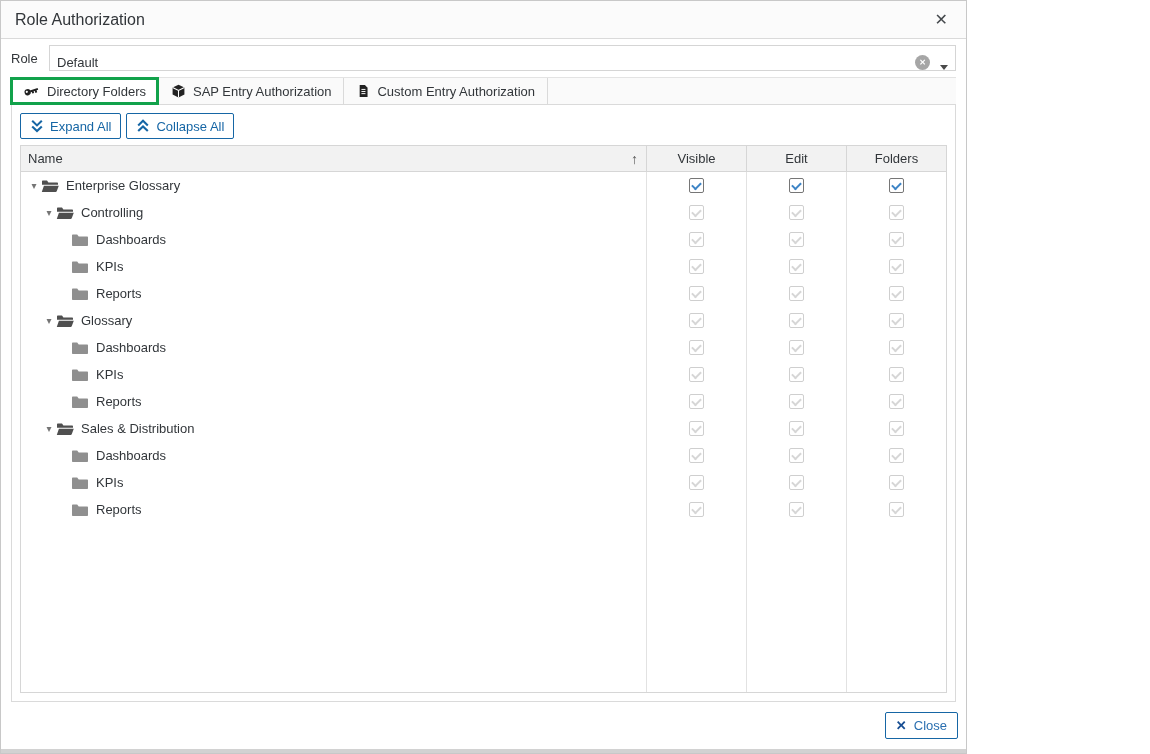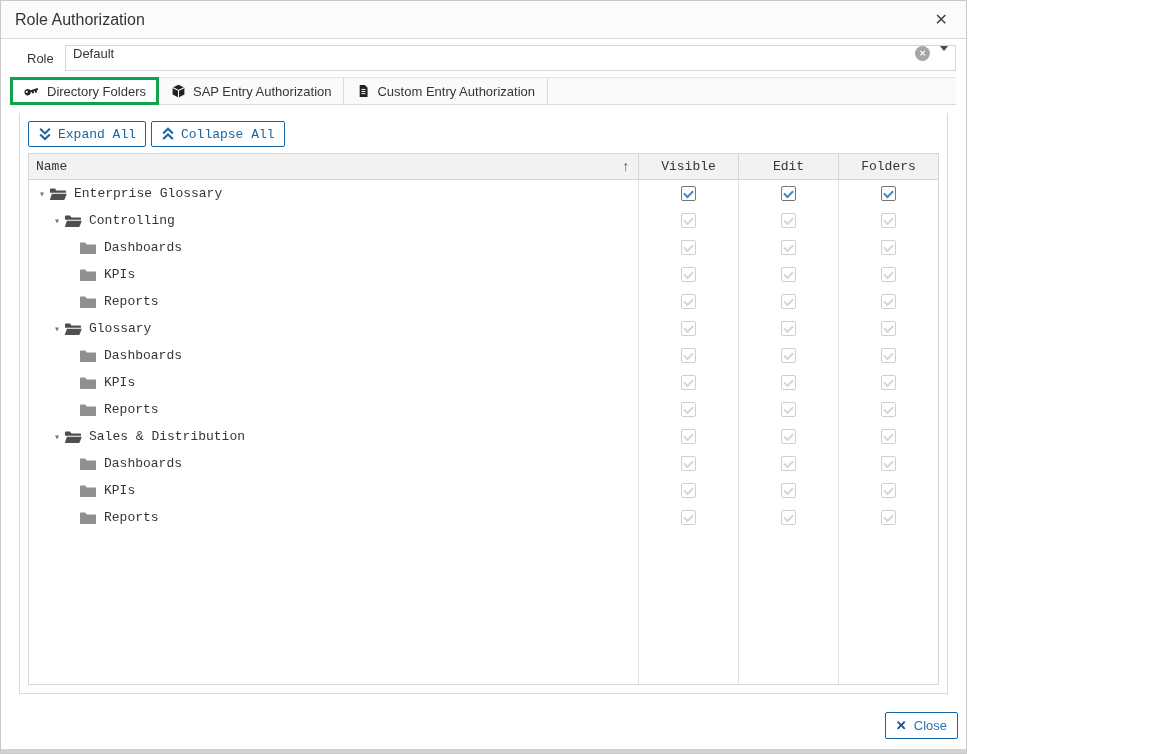--- a/index.html
+++ b/index.html
@@ -25,26 +25,26 @@
     border-bottom: 1px solid #dadada;
   }
   .titlebar .title { font-size: 16px; color: #32363a; }
   .titlebar .close-x {
     margin-left: auto; font-size: 16px; color: #44484c;
     cursor: pointer; line-height: 1; padding: 2px 4px;
   }
   
   .body { flex: 1; display: flex; flex-direction: column; padding: 0 10px; min-height: 0; }
   
-  .role-row { flex: 0 0 38px; display: flex; align-items: center; margin-left: 16px; }
+  .role-row { flex: 0 0 38px; display: flex; align-items: center; }
   .role-label { width: 30px; margin-right: 8px; }
   .role-combo {
     flex: 1; height: 26px;
     border: 1px solid #d5d5d5; background: #fff;
-    display: flex; align-items: flex-start;
+    display: flex; align-items: flex-end;
     padding: 0 7px;
   }
   .role-value { flex: 1; }
   .clear-circle {
     width: 15px; height: 15px; border-radius: 50%;
     background: #a6a6a6; color: #fff;
     font-size: 8px; font-weight: bold;
     display: flex; align-items: center; justify-content: center;
     margin-right: 10px; cursor: pointer;
   }
@@ -69,22 +69,22 @@
   .tab.selected::after {
     content: ""; position: absolute; inset: -1px;
     border: 3px solid #12a24b; pointer-events: none;
   }
   .tabstrip .strip-filler { flex: 1; }
   .tab svg { flex: 0 0 auto; }
   
   .panel {
     flex: 1; min-height: 0;
     border: 1px solid #dadada; border-top: none;
-    margin: 8px; padding: 8px;
-    display: flex; flex-direction: column; font-family: Liberation Mono, monospace;
+    margin: 0; padding: 8px;
+    display: flex; flex-direction: column;
   }
   .toolbar { flex: 0 0 26px; display: flex; gap: 5px; margin-bottom: 6px; }
   .tool-btn {
     height: 26px; display: flex; align-items: center; gap: 6px;
     padding: 0 9px;
     border: 1px solid #1666a5; border-radius: 2px;
     background: #fff; color: #1666a5; font-size: 13px;
     cursor: pointer;
   }
   

